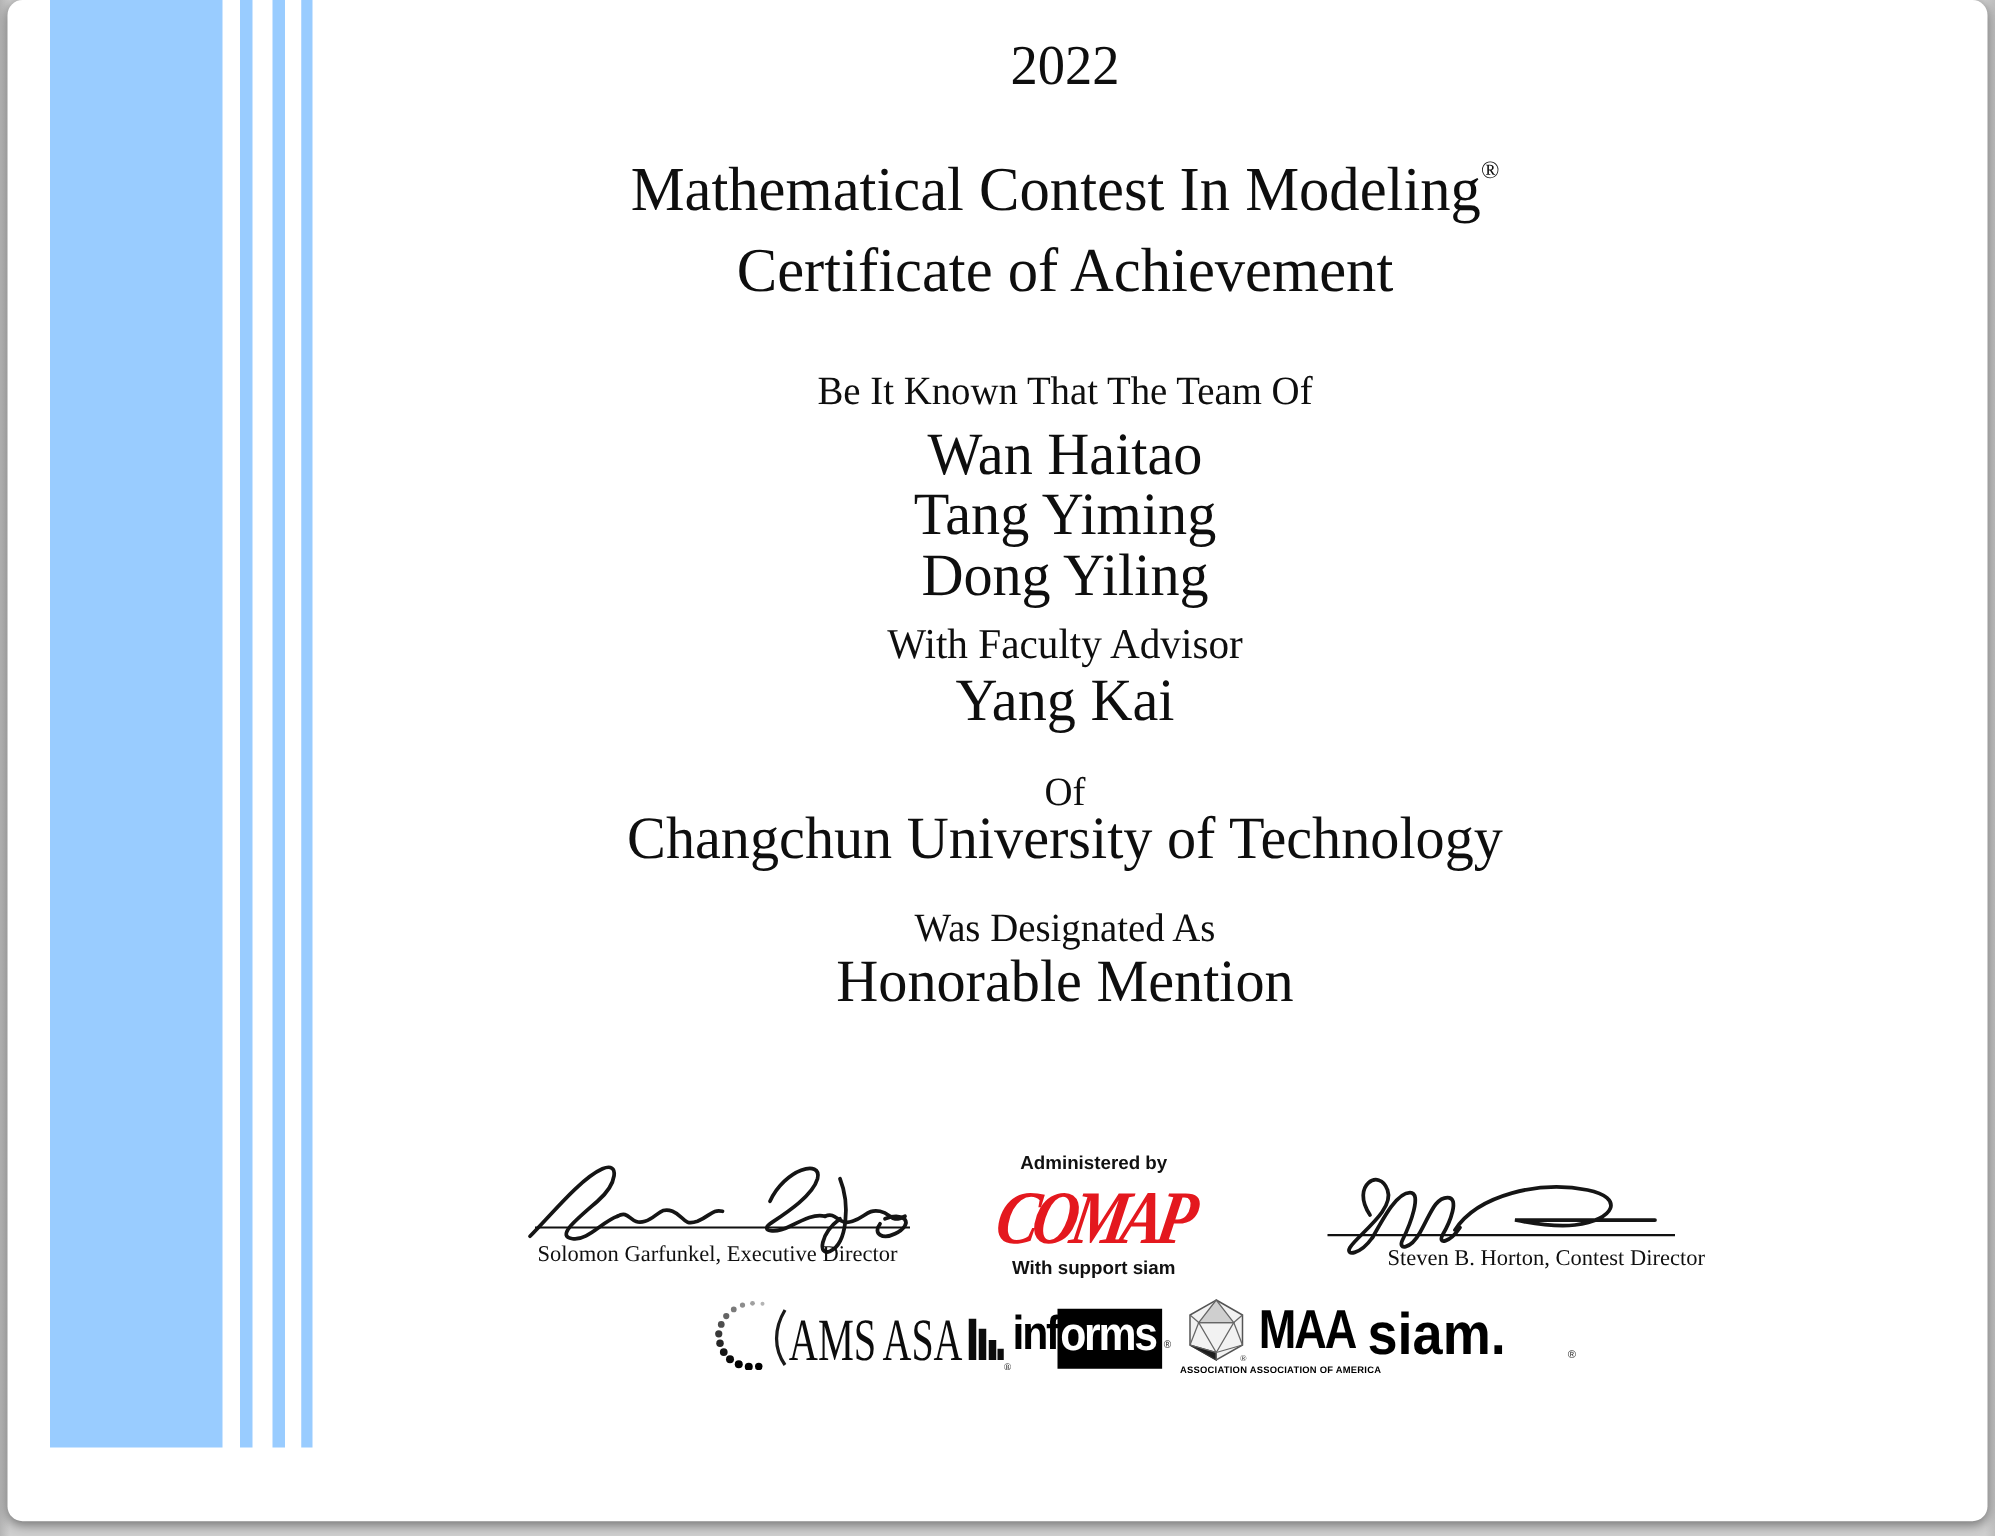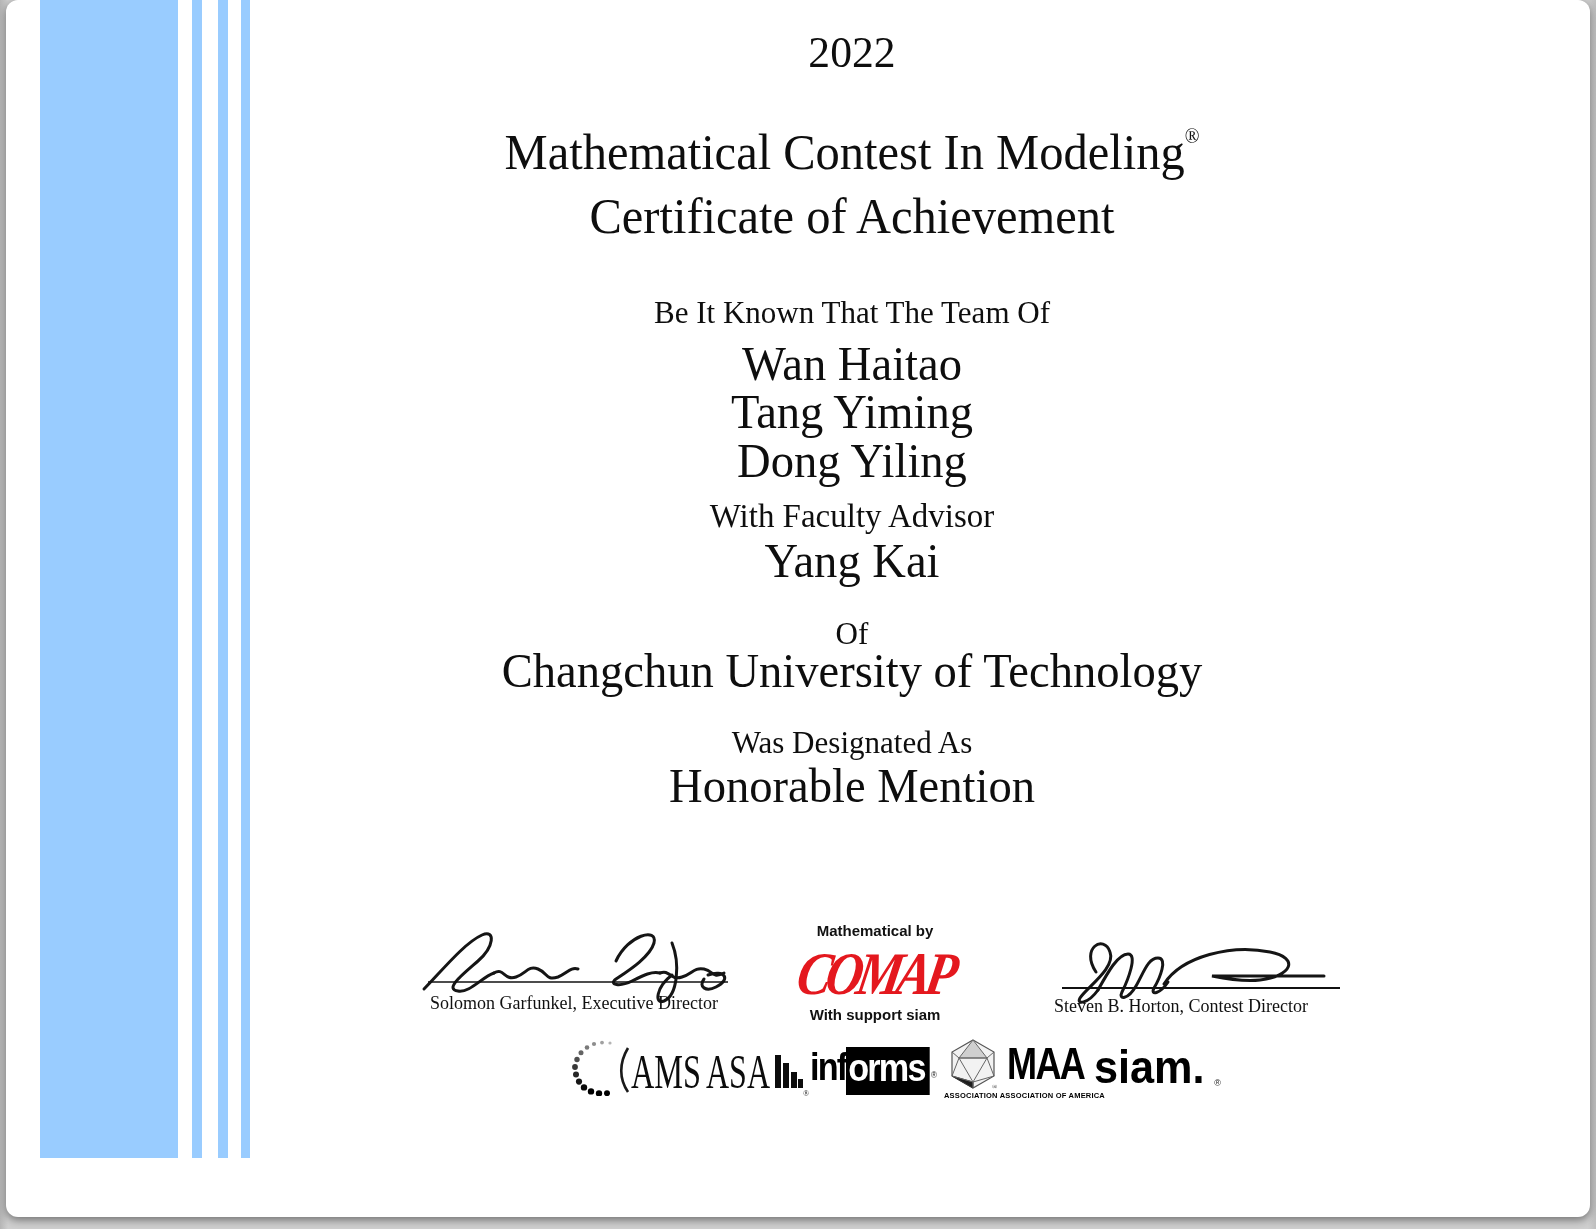--- a/index.html
+++ b/index.html
@@ -39,21 +39,21 @@
   .informs .orms{background:#000;color:#fff;padding:1px 6px 7px 2px;letter-spacing:-2px;}
   .reg-tiny{font-size:9px;color:#222;font-family:"Liberation Sans",sans-serif;font-weight:normal;}
   .informs .reg-tiny{align-self:flex-end;margin-left:1px;}
   .maa{left:938px;top:1038px;display:flex;flex-direction:column;align-items:center;}
   .maa-top{display:flex;align-items:center;gap:9px;}
   .maa-text{font-family:"Liberation Sans",sans-serif;font-weight:bold;font-size:44px;line-height:44px;
             letter-spacing:-2px;transform:scaleX(.82);transform-origin:left center;color:#000;}
   .maa-sub{font-family:"Liberation Sans",sans-serif;font-weight:bold;font-size:7.5px;letter-spacing:.2px;
            color:#000;margin-top:1px;white-space:nowrap;}
   .siam{left:1088px;top:1046px;display:flex;align-items:flex-end;
-        font-family:"Liberation Sans",sans-serif;font-weight:bold;color:#000;}
+        font-family:"Liberation Sans",sans-serif;font-weight:bold;color:#000;gap:40px;}
   .siam-text{font-size:47px;line-height:42px;letter-spacing:0px;transform:scaleX(.92);transform-origin:left bottom;}
 </style>
 </head>
 <body>
 
 <div class="stage">
   <div class="page">
 
     <div class="stripe wide"></div>
     <div class="stripe s1"></div>
@@ -83,36 +83,36 @@
         <path d="M196,38 C208,12 238,4 234,20 C230,34 208,48 196,56 C188,62 200,64 212,58 C224,52 232,48 240,50"></path>
         <path d="M240,50 C250,46 250,58 262,54 C272,51 274,44 284,46 C294,48 292,56 304,50"></path>
         <path d="M252,20 C260,40 258,72 244,78 C234,82 236,64 252,52"></path>
         <path d="M288,52 C304,46 312,56 296,64 C286,69 278,64 284,56"></path>
       </g>
       <line x1="8" y1="59" x2="308" y2="59" stroke="#111" stroke-width="1.6"></line>
     </svg>
     <div class="sig-caption" style="left:424px;top:993px;width:350px">Solomon Garfunkel, Executive Director</div>
 
     <div class="comap-col">
-      <div class="bold-sans">Mathematical by</div>
+      <div class="bold-sans">Administered by</div>
       <div class="comap-logo">
         <span class="comap-text">COMAP</span>
       </div>
       <div class="bold-sans">With support siam</div>
     </div>
 
     <svg class="sig-svg" style="left:1046px;top:928px" width="300" height="78" viewBox="0 0 300 78">
       <g fill="none" stroke="#151515" stroke-width="3" stroke-linecap="round">
         <path d="M44,44 C28,20 52,6 58,24 C64,40 34,60 28,70 C24,77 36,76 46,62"></path>
         <path d="M46,62 C56,44 66,26 76,26 C86,26 76,52 70,64 C66,72 76,72 84,58 C92,44 96,30 106,30 C116,30 108,50 102,60 C98,68 108,66 116,54"></path>
         <path d="M112,56 C130,28 180,16 218,24 C248,30 240,48 208,52 C190,54 170,50 160,48 L272,48"></path>
       </g>
       <line x1="10" y1="60" x2="288" y2="60" stroke="#111" stroke-width="1.8"></line>
     </svg>
-    <div class="sig-caption" style="left:1048px;top:996px;width:310px">Steven B. Horton, Contest Director</div>
+    <div class="sig-caption" style="left:1104px;top:996px;width:310px">Steven B. Horton, Contest Director</div>
 
     <svg class="sponsor" style="left:562px;top:1038px" width="135" height="58" viewBox="0 0 135 58">
       <g>
         <circle cx="42" cy="5" r="1.6" fill="#b4b4b4"></circle>
           <circle cx="34" cy="4.6" r="1.9" fill="#a0a0a0"></circle>
         <circle cx="26" cy="6" r="2.1" fill="#8d8d8d"></circle>
           <circle cx="19" cy="9.5" r="2.3" fill="#7a7a7a"></circle>
         <circle cx="13" cy="14.8" r="2.5" fill="#646464"></circle>
           <circle cx="9" cy="21.5" r="2.7" fill="#4e4e4e"></circle>
         <circle cx="7" cy="29" r="2.9" fill="#383838"></circle>

